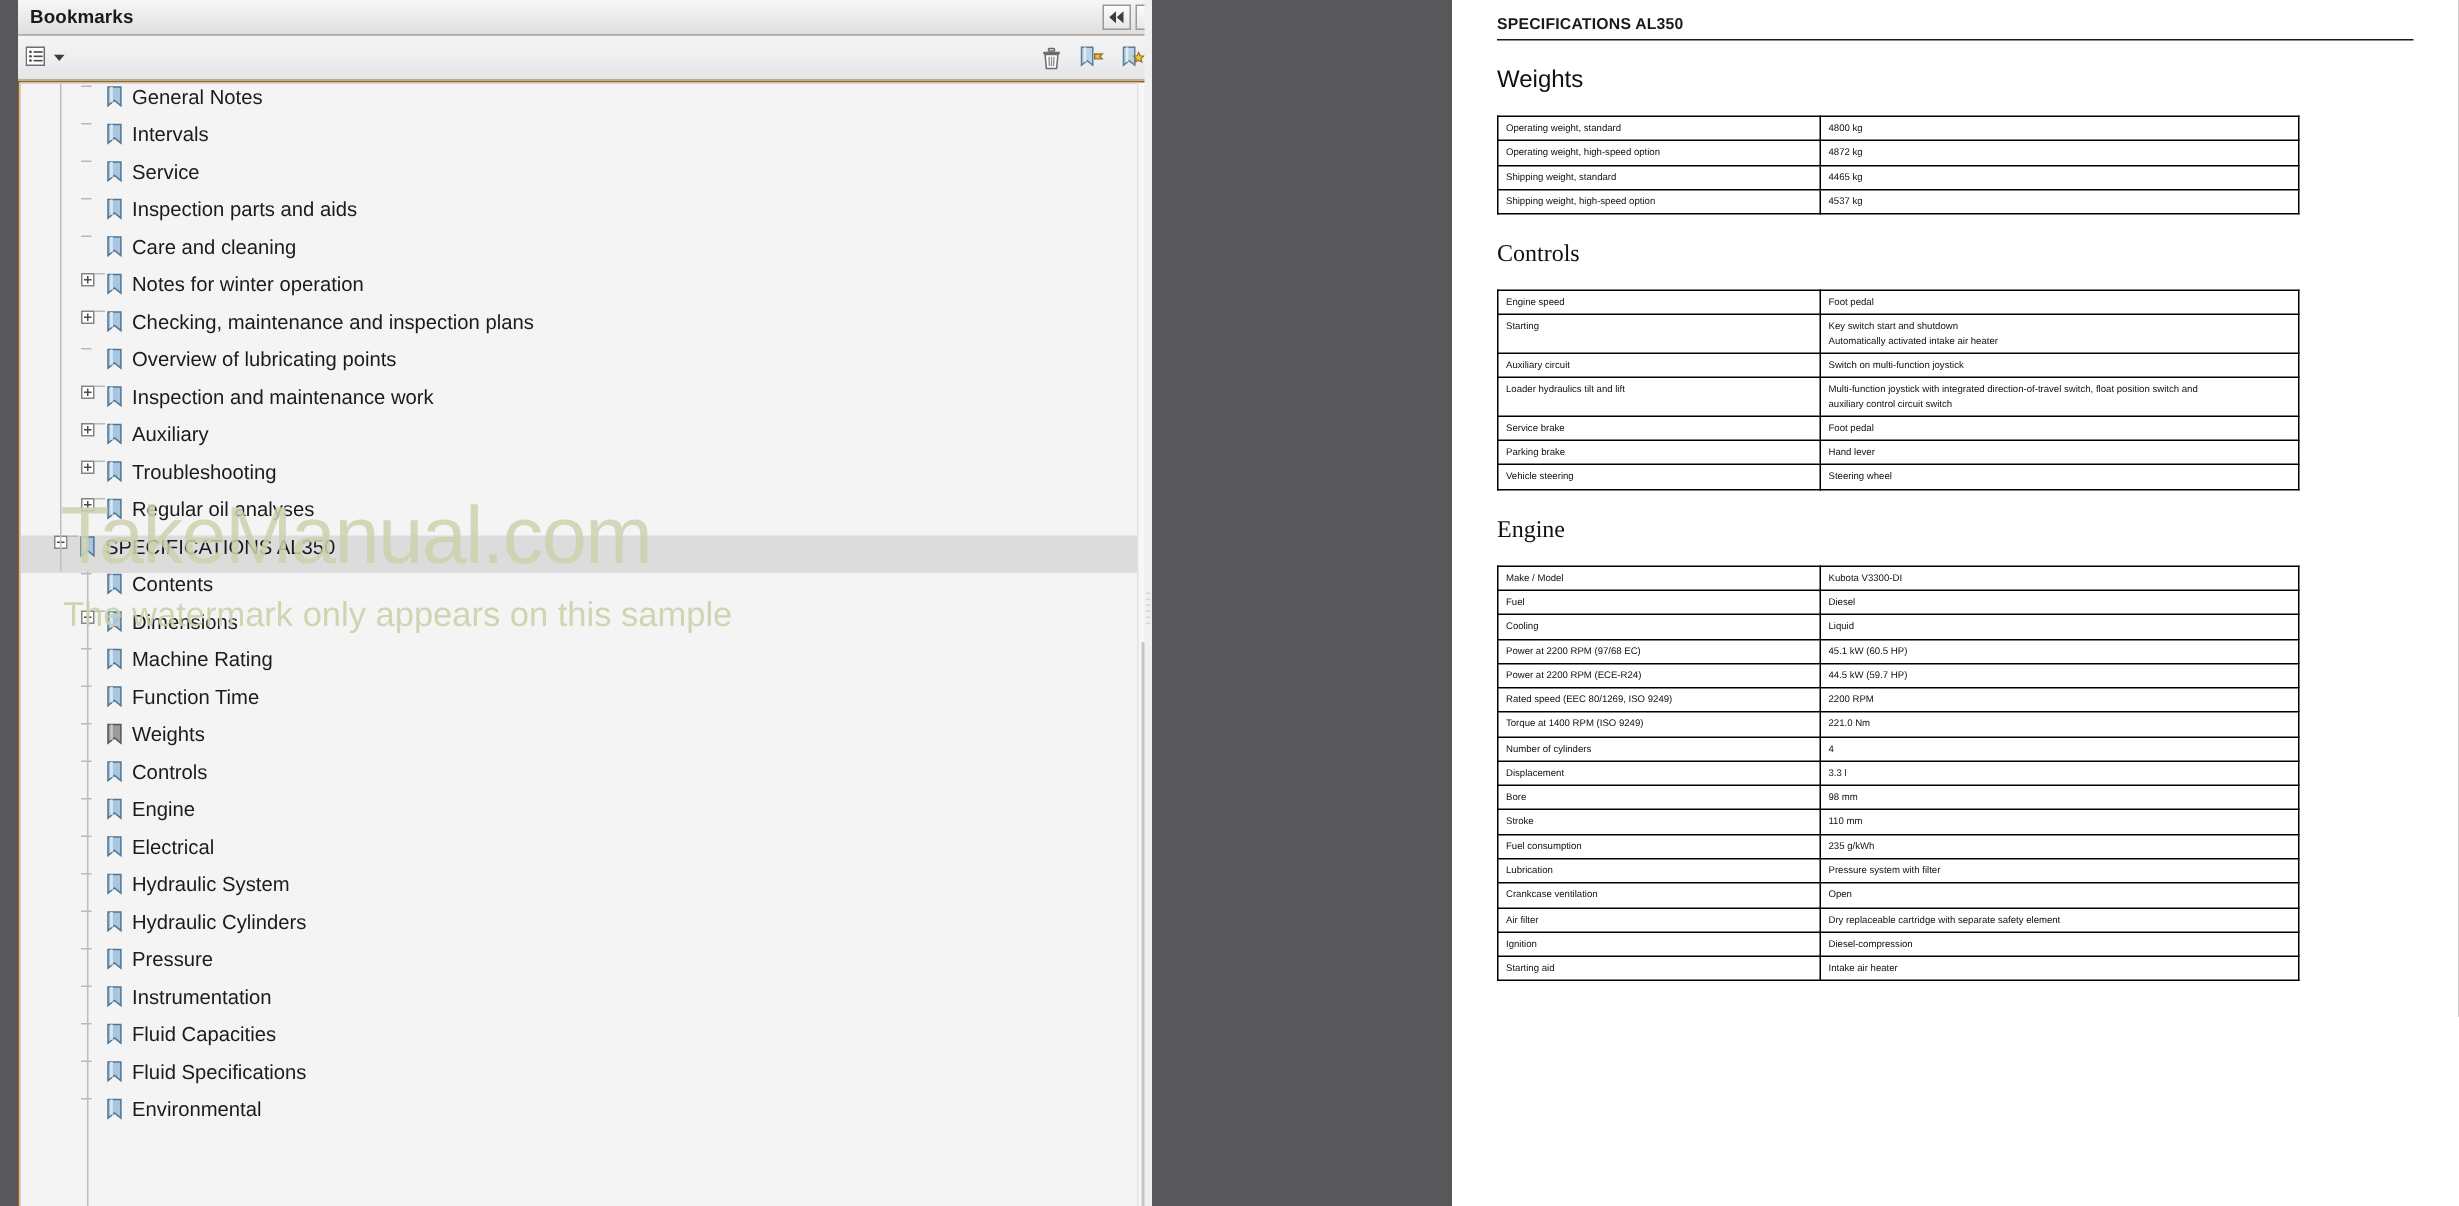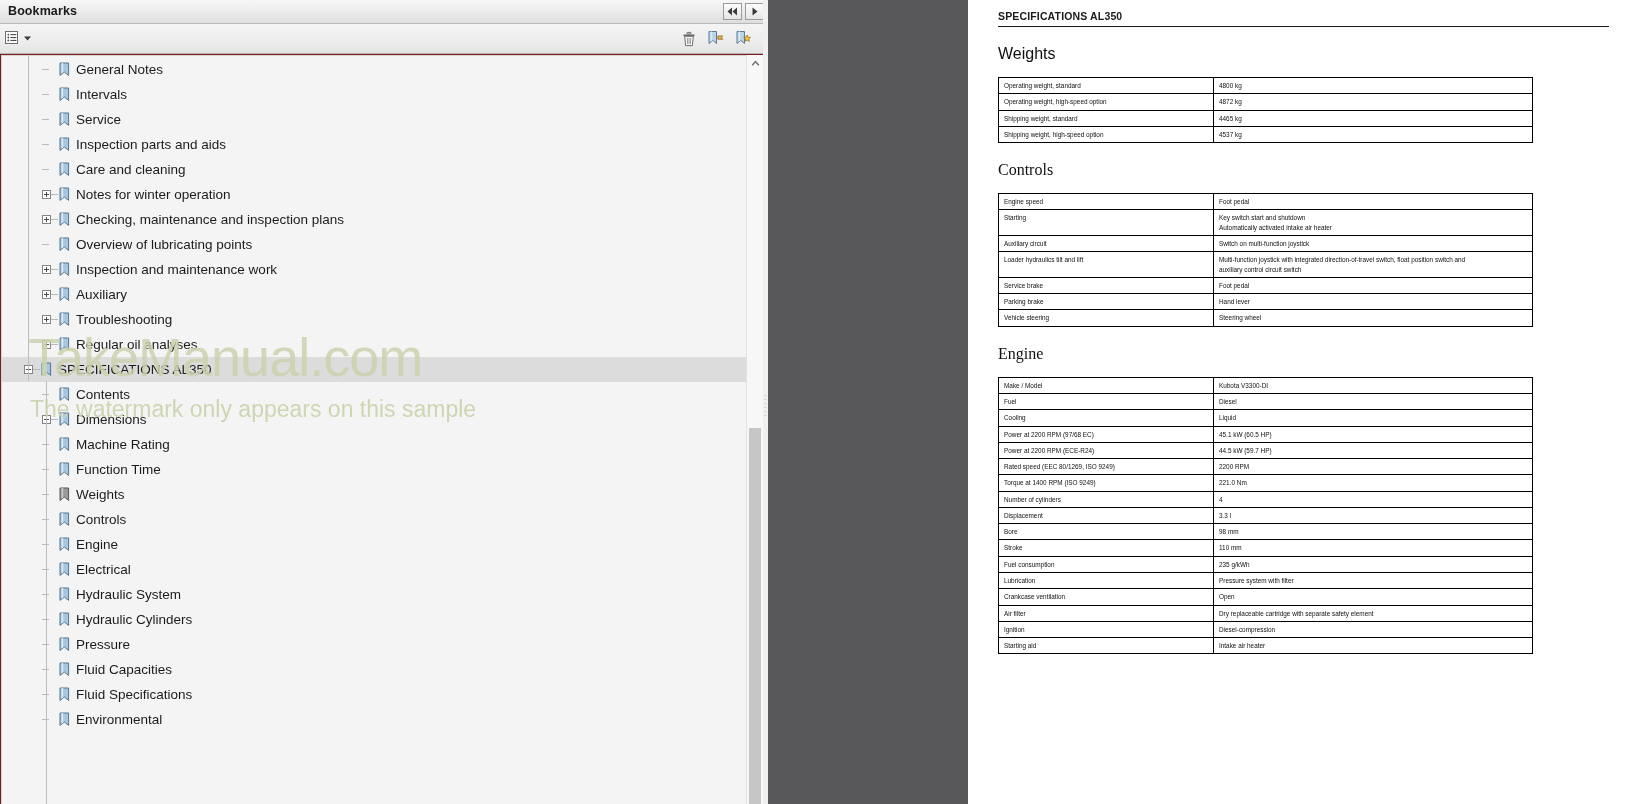--- a/index.html
+++ b/index.html
@@ -16,25 +16,25 @@
   #app {
     position: relative;
     width: 1639px;
     height: 804px;
     background: #58585a;
   }
 
   
   #bookmark-panel {
     position: absolute;
-    left: 0;
+    left: 12px;
     top: 0;
     width: 764px;
     height: 804px;
-    background: #7f1d1d;
+    background: #a16207;
     box-sizing: border-box;
   }
 
   #bm-header {
     position: absolute;
     left: 0; top: 0;
     width: 764px;
     height: 24px;
     background: linear-gradient(to bottom, #f6f6f6 0%, #eaeaea 55%, #dedede 100%);
     border-bottom: 1px solid #b9b9b9;
@@ -110,21 +110,21 @@
     overflow: hidden;
   }
   #bm-tree {
     position: relative;
     padding-top: 1px;
   }
   .bm-row {
     position: relative;
     height: 25px;
     display: flex;
-    align-items: center;
+    align-items: flex-start;
     cursor: pointer;
     white-space: nowrap;
   }
   .bm-row.selected {
     background: #dcdcdc;
   }
   .bm-toggle {
     width: 9px;
     height: 9px;
     border: 1px solid #848484;
@@ -677,20 +677,32 @@
           <div class="bm-row">
             <span style="display: inline-block; flex: 0 0 auto; width: 40px;"></span>
             <span class="bm-connector"></span>
             <span class="bm-toggle-spacer"></span>
             <span style="flex: 0 0 auto; display: flex; align-items: center;">
               <svg class="bm-icon" width="13" height="15" viewBox="0 0 13 15">
                 <path d="M2 1 h8.6 v12.4 l-4.3 -3.4 l-4.3 3.4 Z" fill="#a8c6e0" stroke="#51748f" stroke-width="1"></path>
                 <path d="M3.5 1 h1.7 v10.6 l-0.85 -0.68 l-0.85 0.68 Z" fill="#dce9f4"></path>
               </svg>
             </span>
+            <span class="bm-label">Instrumentation</span>
+          </div>
+          <div class="bm-row">
+            <span style="display: inline-block; flex: 0 0 auto; width: 40px;"></span>
+            <span class="bm-connector"></span>
+            <span class="bm-toggle-spacer"></span>
+            <span style="flex: 0 0 auto; display: flex; align-items: center;">
+              <svg class="bm-icon" width="13" height="15" viewBox="0 0 13 15">
+                <path d="M2 1 h8.6 v12.4 l-4.3 -3.4 l-4.3 3.4 Z" fill="#a8c6e0" stroke="#51748f" stroke-width="1"></path>
+                <path d="M3.5 1 h1.7 v10.6 l-0.85 -0.68 l-0.85 0.68 Z" fill="#dce9f4"></path>
+              </svg>
+            </span>
             <span class="bm-label">Fluid Capacities</span>
           </div>
           <div class="bm-row">
             <span style="display: inline-block; flex: 0 0 auto; width: 40px;"></span>
             <span class="bm-connector"></span>
             <span class="bm-toggle-spacer"></span>
             <span style="flex: 0 0 auto; display: flex; align-items: center;">
               <svg class="bm-icon" width="13" height="15" viewBox="0 0 13 15">
                 <path d="M2 1 h8.6 v12.4 l-4.3 -3.4 l-4.3 3.4 Z" fill="#a8c6e0" stroke="#51748f" stroke-width="1"></path>
                 <path d="M3.5 1 h1.7 v10.6 l-0.85 -0.68 l-0.85 0.68 Z" fill="#dce9f4"></path>

